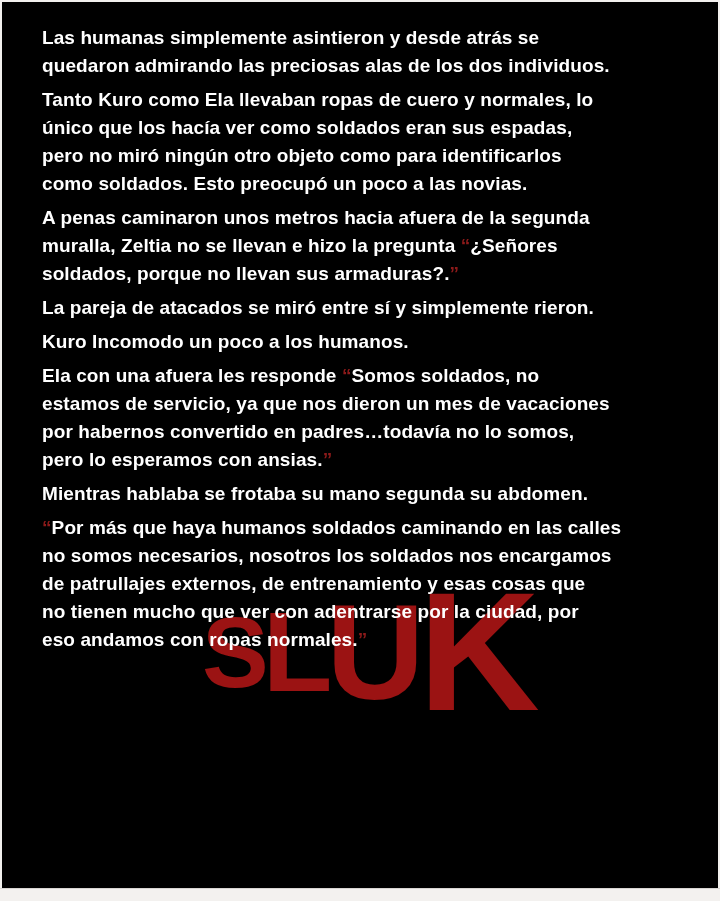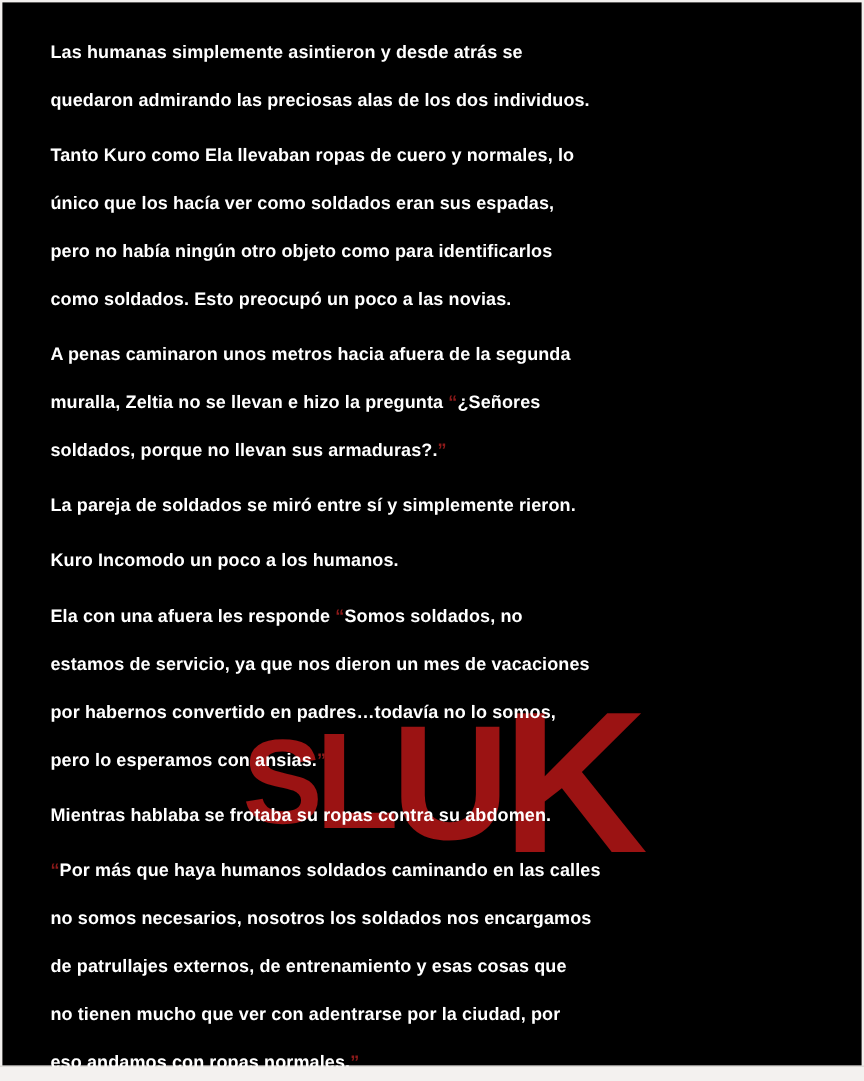--- a/index.html
+++ b/index.html
@@ -20,22 +20,22 @@
     background: var(--panel-color, #000000);
     overflow: hidden;
   }
   .content {
     position: relative;
     z-index: 2;
     padding: 22px 24px 0 40px;
   }
   .para {
     margin: 0 0 6px 0;
-    font-size: 15px;
-    line-height: 40px;
+    font-size: 19px;
+    line-height: 28px;
     font-weight: bold;
     color: var(--text-color, #ffffff);
     white-space: pre-line;
     letter-spacing: 0.1px;
   }
   .quote-red {
     color: var(--quote-color, #8d1a1a);
   }
   .watermark {
     position: absolute;
@@ -68,32 +68,32 @@
       <span style="font-size: 100px;">S</span>
       <span style="font-size: 114px;">L</span>
       <span style="font-size: 136px;">U</span>
       <span style="font-size: 168px;">K</span>
     </div>
   <div class="content" id="story-text">
       <p class="para"><span>Las humanas simplemente asintieron y desde atrás se
 quedaron admirando las preciosas alas de los dos individuos.</span></p>
       <p class="para"><span>Tanto Kuro como Ela llevaban ropas de cuero y normales, lo
 único que los hacía ver como soldados eran sus espadas,
-pero no había ningún otro objeto como para identificarlos
+pero no miró ningún otro objeto como para identificarlos
 como soldados. Esto preocupó un poco a las novias.</span></p>
       <p class="para"><span>A penas caminaron unos metros hacia afuera de la segunda
 muralla, Zeltia no se llevan e hizo la pregunta </span><span class="quote-red">“</span><span>¿Señores
 soldados, porque no llevan sus armaduras?.</span><span class="quote-red">”</span></p>
-      <p class="para"><span>La pareja de soldados se miró entre sí y simplemente rieron.</span></p>
+      <p class="para"><span>La pareja de atacados se miró entre sí y simplemente rieron.</span></p>
       <p class="para"><span>Kuro Incomodo un poco a los humanos.</span></p>
       <p class="para"><span>Ela con una afuera les responde </span><span class="quote-red">“</span><span>Somos soldados, no
 estamos de servicio, ya que nos dieron un mes de vacaciones
 por habernos convertido en padres…todavía no lo somos,
 pero lo esperamos con ansias.</span><span class="quote-red">”</span></p>
-      <p class="para"><span>Mientras hablaba se frotaba su ropas contra su abdomen.</span></p>
+      <p class="para"><span>Mientras hablaba se frotaba su mano segunda su abdomen.</span></p>
       <p class="para"><span class="quote-red">“</span><span>Por más que haya humanos soldados caminando en las calles
 no somos necesarios, nosotros los soldados nos encargamos
 de patrullajes externos, de entrenamiento y esas cosas que
 no tienen mucho que ver con adentrarse por la ciudad, por
 eso andamos con ropas normales.</span><span class="quote-red">”</span></p>
     </div>
 </div>
 <div class="bottom-strip"></div>
 
 </body></html>

